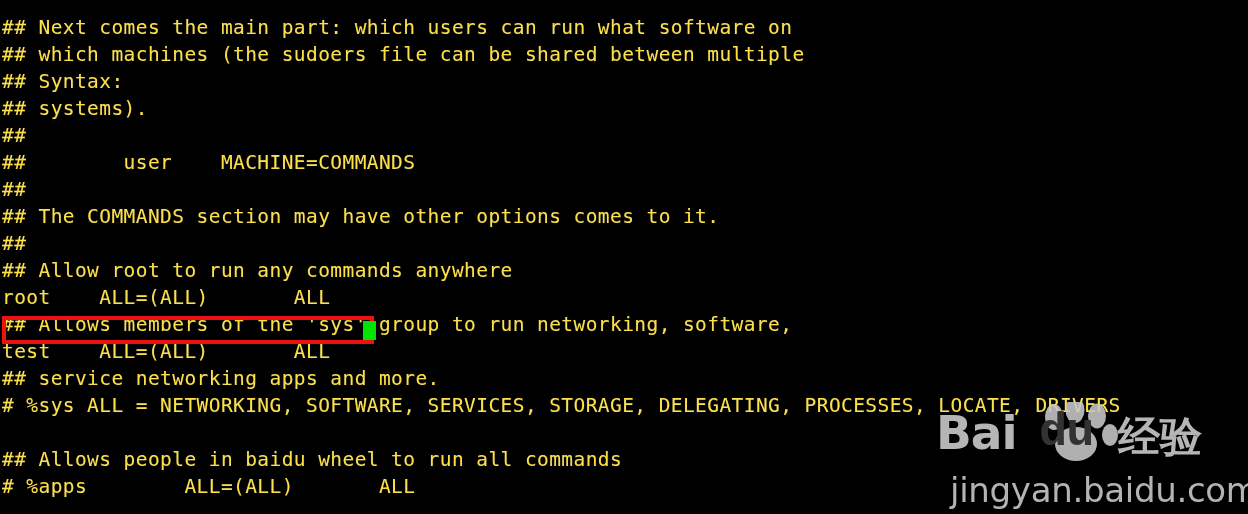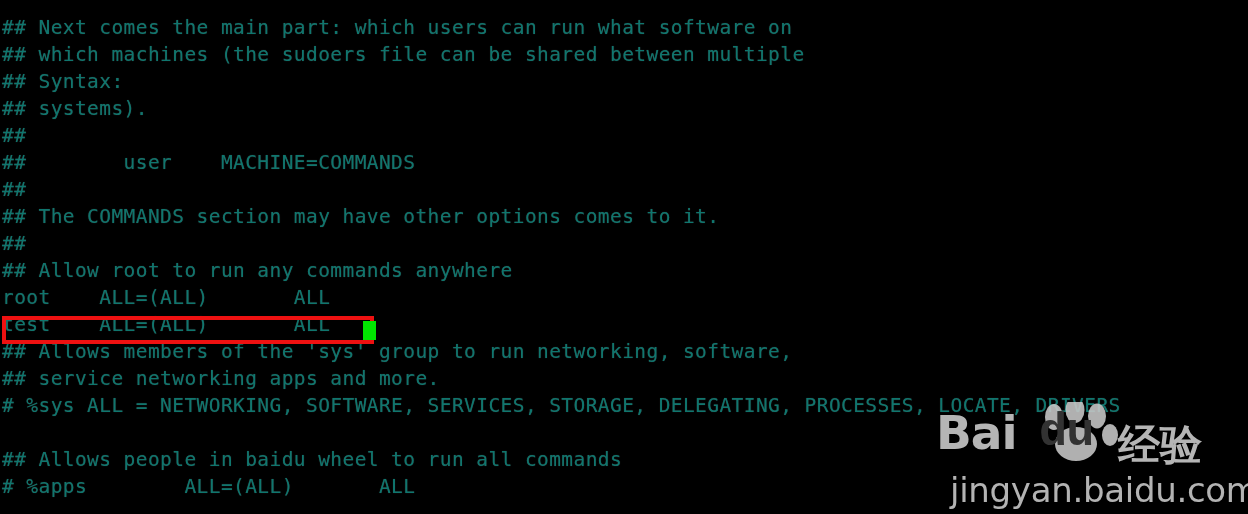--- a/index.html
+++ b/index.html
@@ -24,21 +24,21 @@
     position: absolute;
     left: 0;
     top: 14px;
     width: 1248px;
   }
   .line {
     height: 27px;
     line-height: 27px;
     font-size: 19.5px;
     letter-spacing: 0.42px;
-    color: #0f766e;
+    color: #fde047;
     white-space: pre;
     padding-left: 2px;
     font-family: "DejaVu Sans Mono", "Liberation Mono", monospace;
     text-shadow: 0 0 1px rgba(255,255,255,0.22);
   }
   .line.blank { color: transparent; }
 
   
   #highlight-box {
     position: absolute;
@@ -110,21 +110,21 @@
     letter-spacing: -1px;
   }
   #wm-cn {
     font-family: "DejaVu Sans", "Liberation Sans", sans-serif;
     font-weight: bold;
     font-size: 42px;
     line-height: 50px;
     color: #cfcfcf;
     position: absolute;
     left: 182px;
-    top: 16px;
+    top: 8px;
   }
   #wm-url {
     position: absolute;
     left: 14px;
     top: 66px;
     font-family: "DejaVu Sans", "Liberation Sans", sans-serif;
     font-size: 34px;
     color: #cccccc;
     letter-spacing: -0.3px;
   }
@@ -139,22 +139,22 @@
       <div class="line">## which machines (the sudoers file can be shared between multiple</div>
       <div class="line">## Syntax:</div>
       <div class="line">## systems).</div>
       <div class="line">##</div>
       <div class="line">##        user    MACHINE=COMMANDS</div>
       <div class="line">##</div>
       <div class="line">## The COMMANDS section may have other options comes to it.</div>
       <div class="line">##</div>
       <div class="line">## Allow root to run any commands anywhere</div>
       <div class="line">root    ALL=(ALL)       ALL</div>
+      <div class="line">## Allows members of the 'sys' group to run networking, software,</div>
       <div class="line">test    ALL=(ALL)       ALL</div>
-      <div class="line">## Allows members of the 'sys' group to run networking, software,</div>
       <div class="line">## service networking apps and more.</div>
       <div class="line"># %sys ALL = NETWORKING, SOFTWARE, SERVICES, STORAGE, DELEGATING, PROCESSES, LOCATE, DRIVERS</div>
       <div class="line blank"></div>
       <div class="line">## Allows people in baidu wheel to run all commands</div>
       <div class="line"># %apps        ALL=(ALL)       ALL</div>
     </div>
 
   <div id="highlight-box" style="border-color: rgb(238, 17, 17);"></div>
   <div id="cursor-block" style="background: rgb(0, 229, 0);"></div>
 

